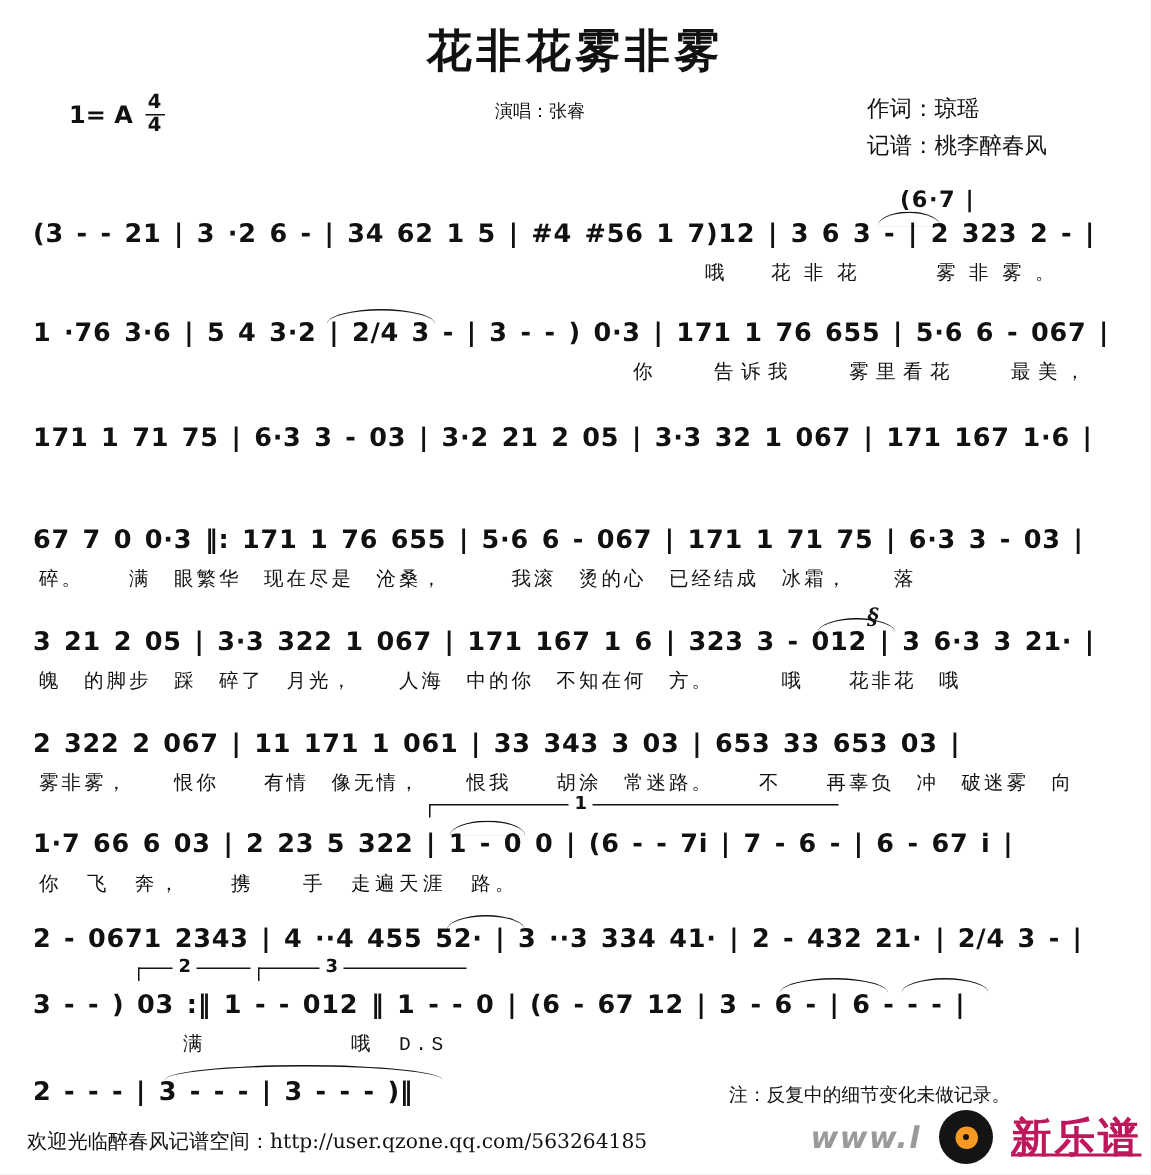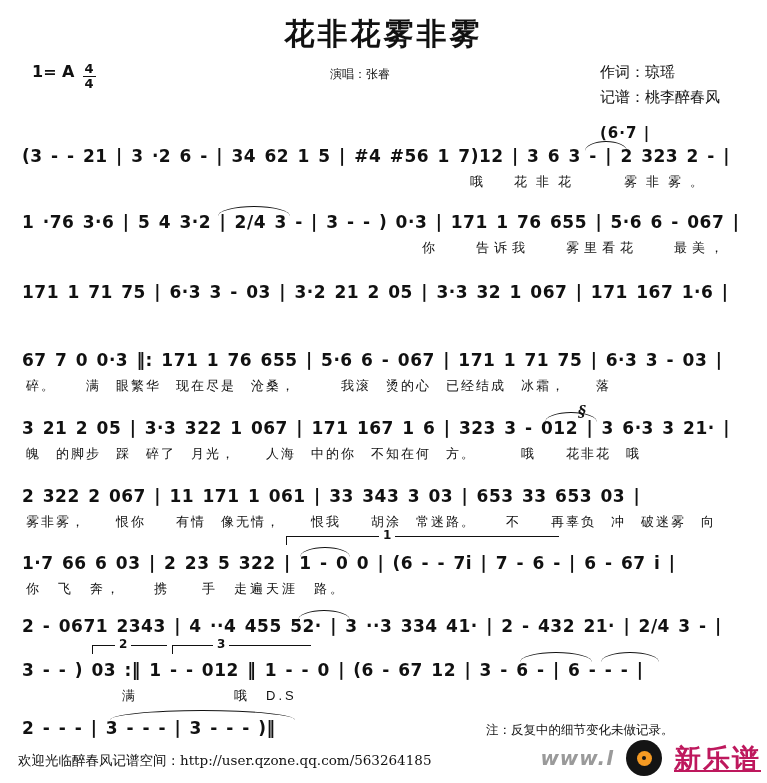--- a/index.html
+++ b/index.html
@@ -1,32 +1,32 @@
 <!DOCTYPE html>
 <html><head>
 <meta charset="utf-8">
 <style>
   html,body{margin:0;padding:0;background:#e8e8e8;}
   .page{position:relative;width:767px;height:783px;background:#ffffff;overflow:hidden;
         font-family:"DejaVu Sans","Liberation Sans",sans-serif;color:#111;}
   .title{position:absolute;top:14px;left:0;width:100%;text-align:center;
          font-family:"DejaVu Serif","Liberation Serif",serif;
          font-size:30px;font-weight:bold;letter-spacing:3px;}
-  .keysig{position:absolute;left:32px;top:62px;font-size:16px;font-weight:bold;display:flex;align-items:flex-start;gap:8px;}
+  .keysig{position:absolute;left:46px;top:62px;font-size:16px;font-weight:bold;display:flex;align-items:center;gap:8px;}
   .frac{display:inline-flex;flex-direction:column;align-items:center;font-size:13px;line-height:1.05;font-weight:bold;}
   .frac .top{border-bottom:1.5px solid #111;padding:0 2px;}
   .performer{position:absolute;left:250px;top:66px;width:220px;text-align:center;
              font-family:"DejaVu Serif","Liberation Serif",serif;font-size:12px;}
-  .credits{position:absolute;left:600px;top:60px;font-family:"DejaVu Serif","Liberation Serif",serif;
+  .credits{position:absolute;left:578px;top:60px;font-family:"DejaVu Serif","Liberation Serif",serif;
            font-size:15px;line-height:25px;}
   .pickup{position:absolute;left:600px;top:124px;font-size:15px;font-weight:bold;letter-spacing:1px;}
   .line{position:absolute;left:22px;right:8px;}
   .notation{font-size:17px;font-weight:bold;letter-spacing:0.5px;word-spacing:2px;white-space:nowrap;}
   .lyr{font-size:13px;margin-top:7px;white-space:nowrap;letter-spacing:2px;
-       font-family:Liberation Sans, sans-serif;}
+       font-family:Liberation Mono, monospace;}
   .ln1{top:146px}.ln2{top:212px}.ln3{top:282px}.ln4{top:350px}.ln5{top:418px}
   .ln6{top:486px}.ln7{top:553px}.ln8{top:616px}.ln9{top:660px}.ln10{top:718px}
   .ln1 .lyr{padding-left:448px;letter-spacing:9px;}
   .ln2 .lyr{padding-left:400px;letter-spacing:5px;}
   .ln3 .lyr,.ln4 .lyr,.ln5 .lyr,.ln6 .lyr{padding-left:4px;letter-spacing:2px;}
   .ln7 .lyr{padding-left:4px;letter-spacing:3px;}
   .ln9 .lyr{padding-left:100px;letter-spacing:3px;}
   .volta{position:absolute;height:8px;border-top:1.5px solid #111;border-left:1.5px solid #111;}
   .volta .num{position:absolute;top:-9px;background:#fff;padding:0 4px;font-size:12px;font-weight:bold;}
   .v1{left:286px;top:536px;width:272px;} .v1 .num{left:92px;}

